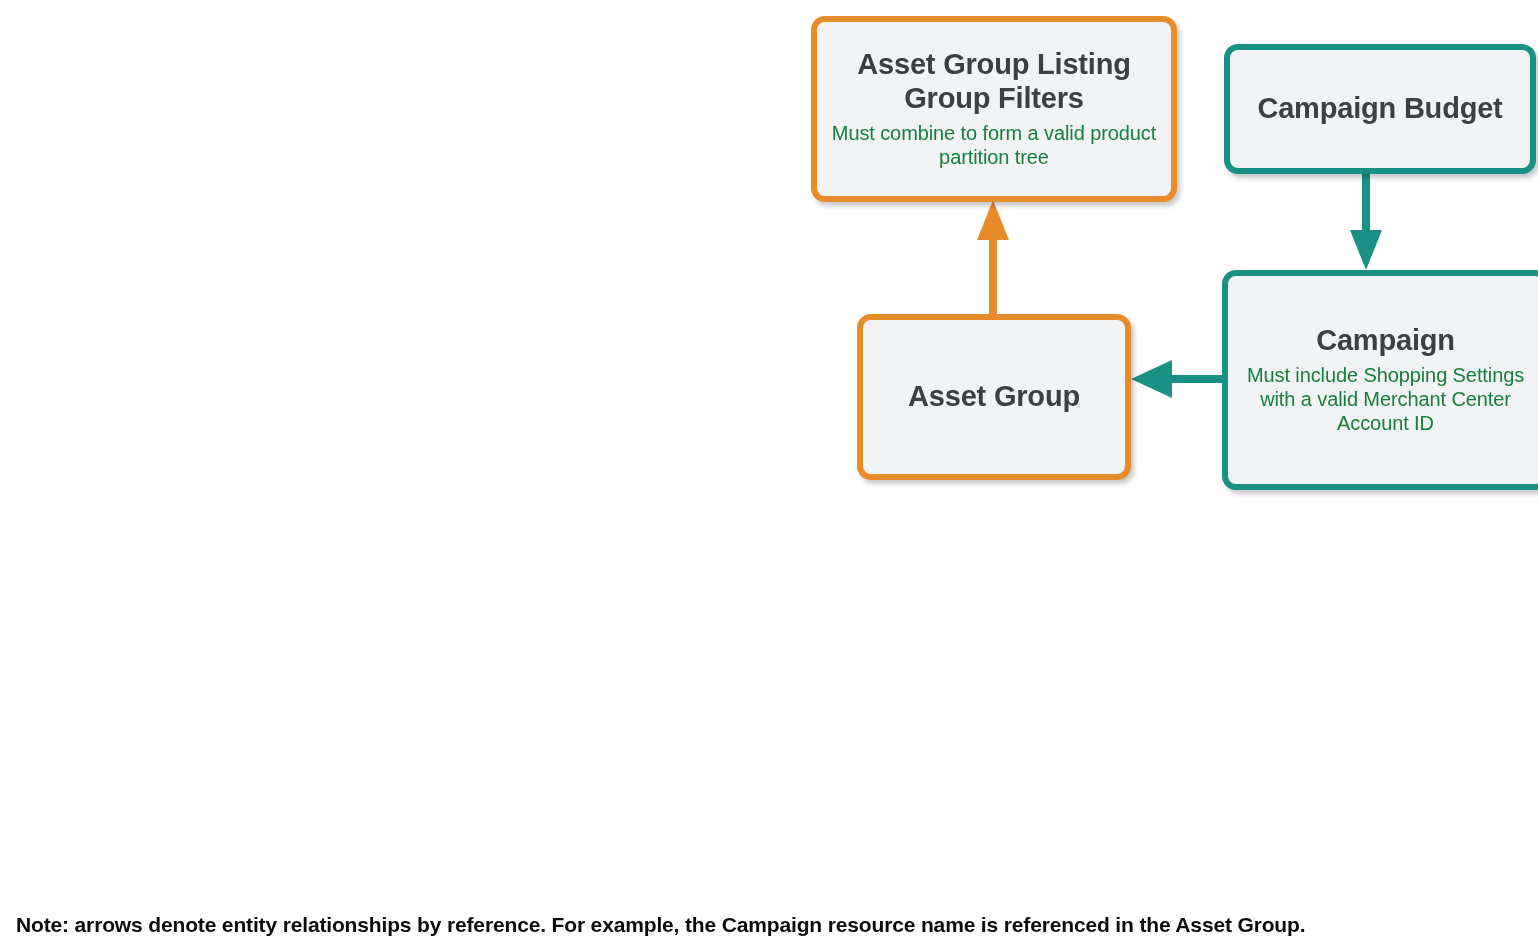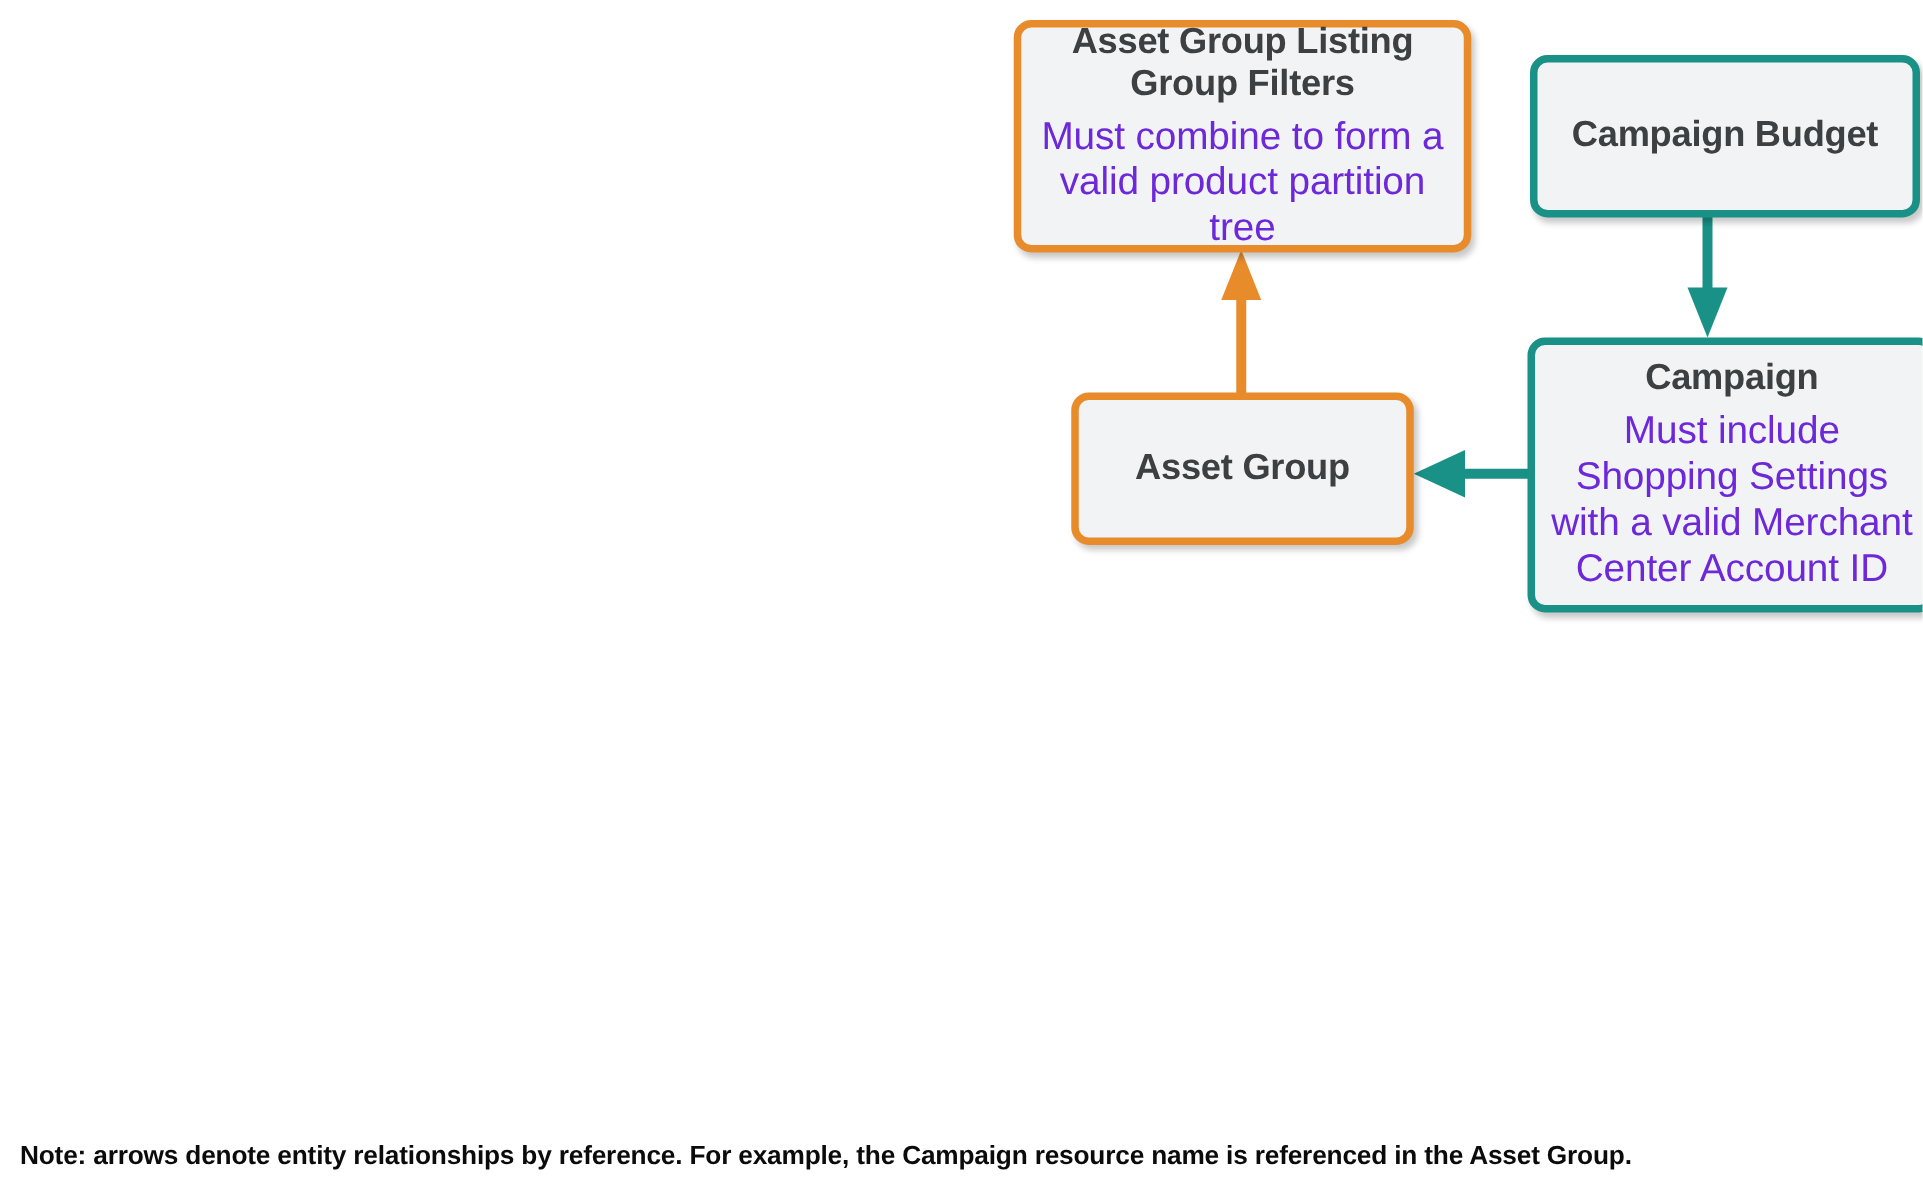--- a/index.html
+++ b/index.html
@@ -41,40 +41,40 @@
   .node.teal   { border-color: #1A9187; }
 
   .node-title {
     font-size: 29px;
     font-weight: bold;
     color: #3C4043;
     line-height: 1.17;
     letter-spacing: -0.2px;
   }
   .node-subtitle {
-    font-size: 31px;
+    font-size: 20px;
     font-weight: normal;
-    color: #6d28d9;
+    color: #15803d;
     line-height: 1.19;
     margin-top: 6px;
     letter-spacing: -0.1px;
   }
 
   
   #node-listing-group-filters {
     left: 811px;  top: 16px;
     width: 366px; height: 186px;
   }
   #node-campaign-budget {
     left: 1224px; top: 44px;
     width: 312px; height: 130px;
   }
   #node-asset-group {
     left: 857px;  top: 314px;
-    width: 274px; height: 122px;
+    width: 274px; height: 166px;
   }
   #node-campaign {
     left: 1222px; top: 270px;
     width: 327px; height: 220px;
   }
 
   
   #connectors {
     position: absolute;
     left: 0; top: 0;

